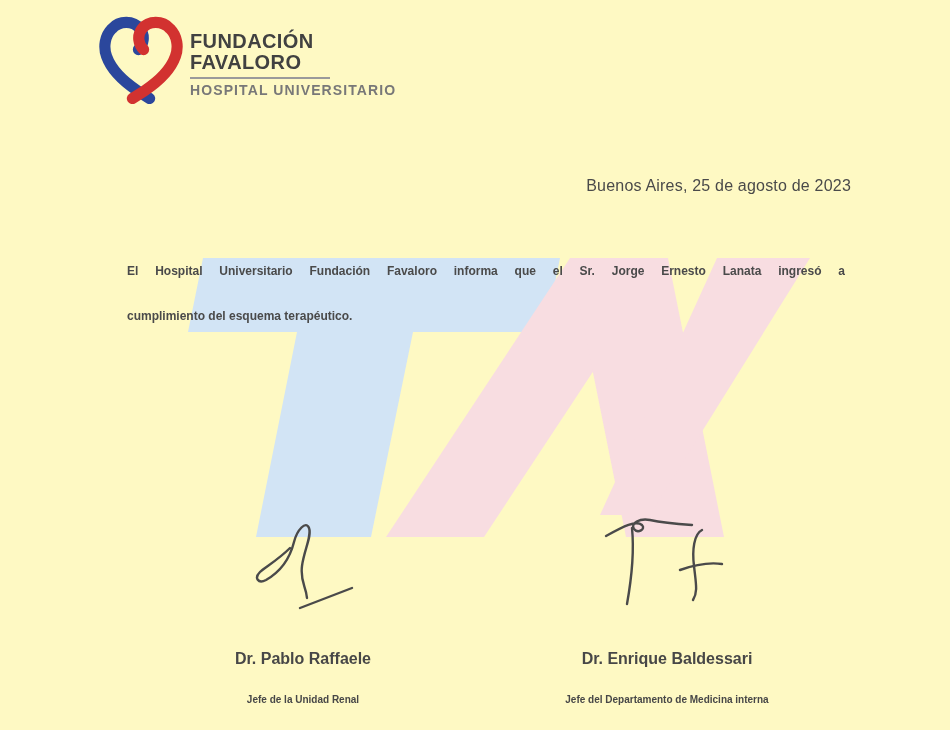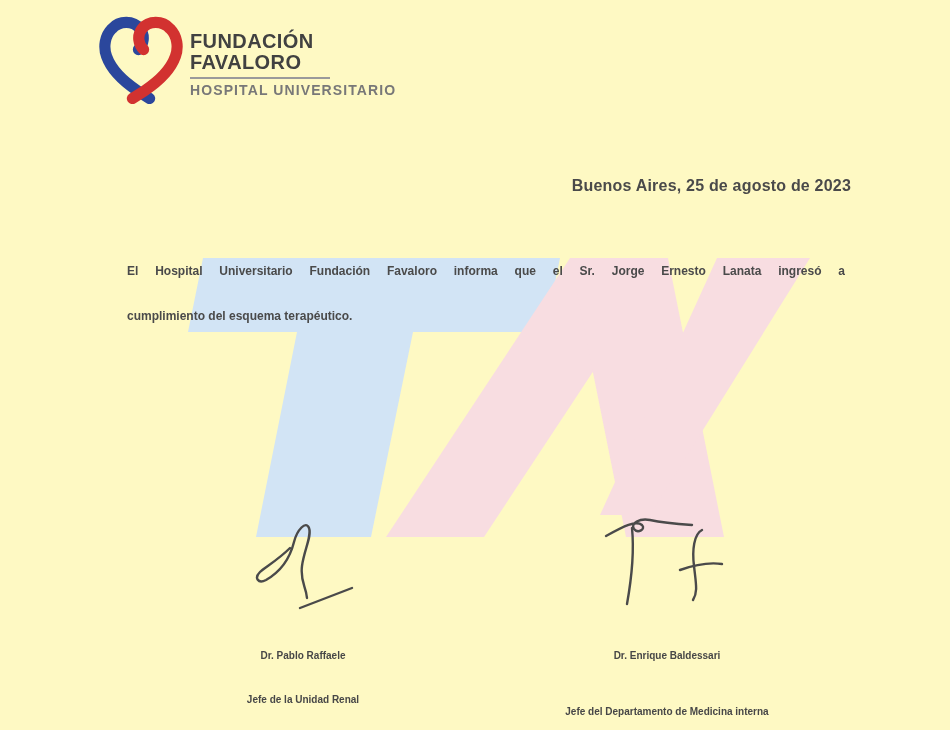--- a/index.html
+++ b/index.html
@@ -22,46 +22,46 @@
     color:#414141;
   }
   .logo-rule{width:140px;height:2px;background:#9a9a9a;margin-top:4px;}
   .logo-sub{
     margin-top:3px;font-size:14px;letter-spacing:1.1px;color:#787878;font-weight:bold;
   }
 
   
   .date-line{
     position:absolute;top:177px;right:99px;z-index:3;
-    font-size:16px;font-weight:bold;color:#4a4a4a;letter-spacing:0.2px;
+    font-size:16px;font-weight:normal;color:#4a4a4a;letter-spacing:0.2px;
   }
   .body-par{
     position:absolute;left:127px;top:249px;width:718px;z-index:3;
     font-size:12px;font-weight:bold;color:#4a4a4a;
   }
   .body-line{
     height:45px;line-height:45px;white-space:normal;
     text-align:justify;text-align-last:justify;
   }
   .body-line.last{text-align:right;text-align-last:left;}
 
   
   .sig{position:absolute;z-index:3;}
   .sig-name{
     position:absolute;z-index:3;text-align:center;
-    font-size:10px;font-weight:bold;color:#474747;
+    font-size:16px;font-weight:bold;color:#474747;
   }
   .sig-title{
     position:absolute;z-index:3;text-align:center;
     font-size:10px;font-weight:bold;color:#474747;
   }
   .blk1-name{left:153px;top:650px;width:300px;}
   .blk1-title{left:153px;top:694px;width:300px;}
   .blk2-name{left:467px;top:650px;width:400px;}
-  .blk2-title{left:467px;top:694px;width:400px;margin-top:12px;}
+  .blk2-title{left:467px;top:694px;width:400px;}
 </style>
 </head>
 <body>
 
 <div class="page">
 
   <svg class="watermark" viewBox="0 0 950 730" xmlns="http://www.w3.org/2000/svg" aria-hidden="true">
 
     <polygon points="203,258 560,258 545,332 188,332" fill="#d2e4f5"></polygon>
     <polygon points="297,332 413,332 371,537 256,537" fill="#d2e4f5"></polygon>

